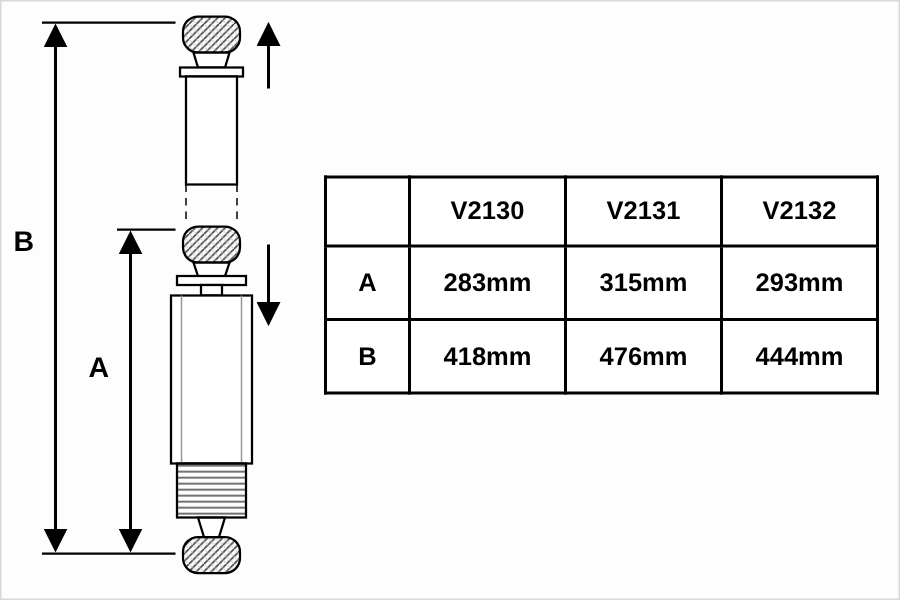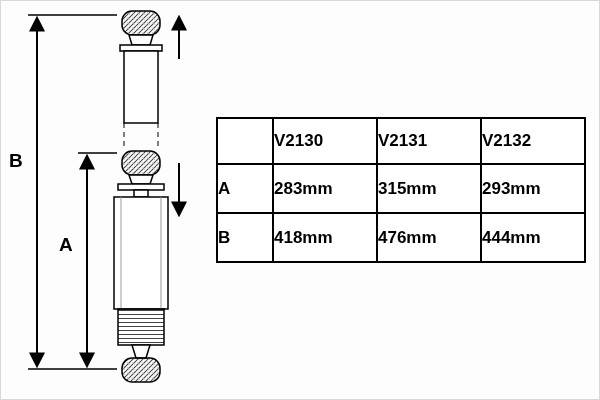--- a/index.html
+++ b/index.html
@@ -24,21 +24,21 @@
   }
   table.dims {
     position: absolute;
     left: 215px;
     top: 116px;
     border-collapse: collapse;
     background: #ffffff;
   }
   table.dims td {
     border: 2px solid #000000;
-    text-align: left;
+    text-align: center;
     vertical-align: middle;
     font-weight: bold;
     font-size: 17px;
     color: #000000;
     padding: 0;
   }
   col.c0 { width: 56px; }
   col.c1 { width: 104px; }
   tr.hdr td { height: 44px; }
   tr.row td { height: 47px; }

